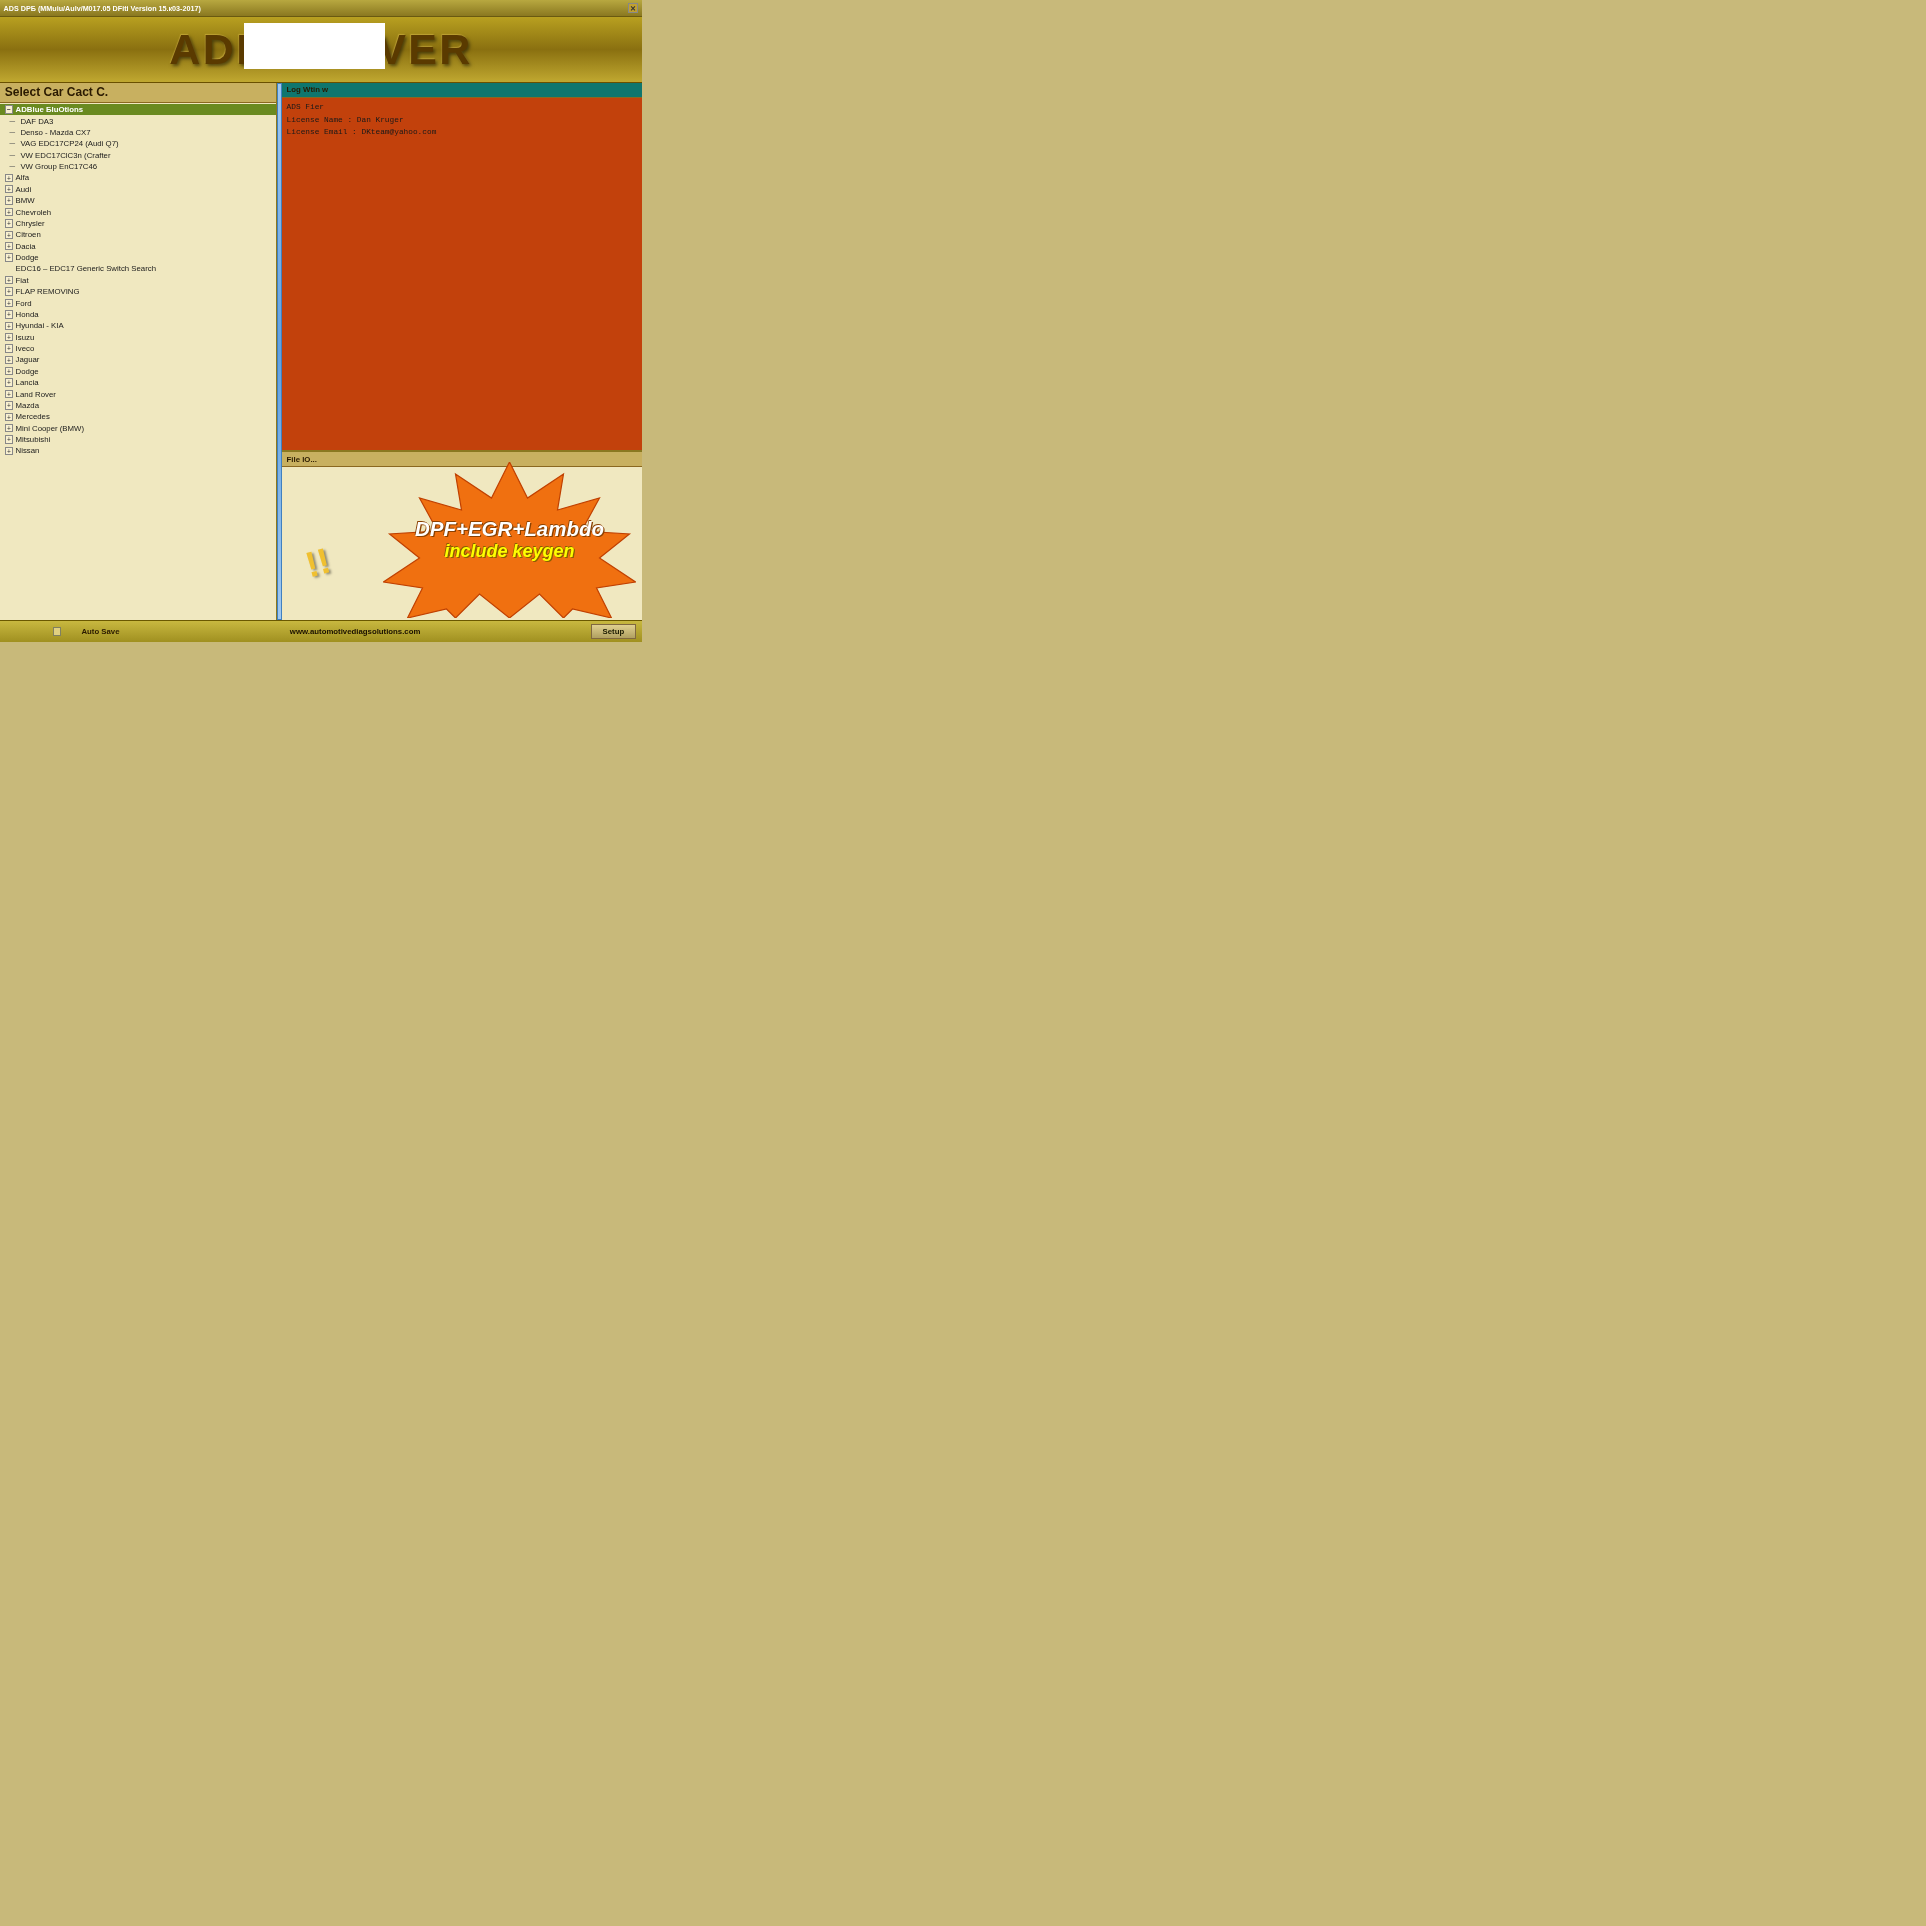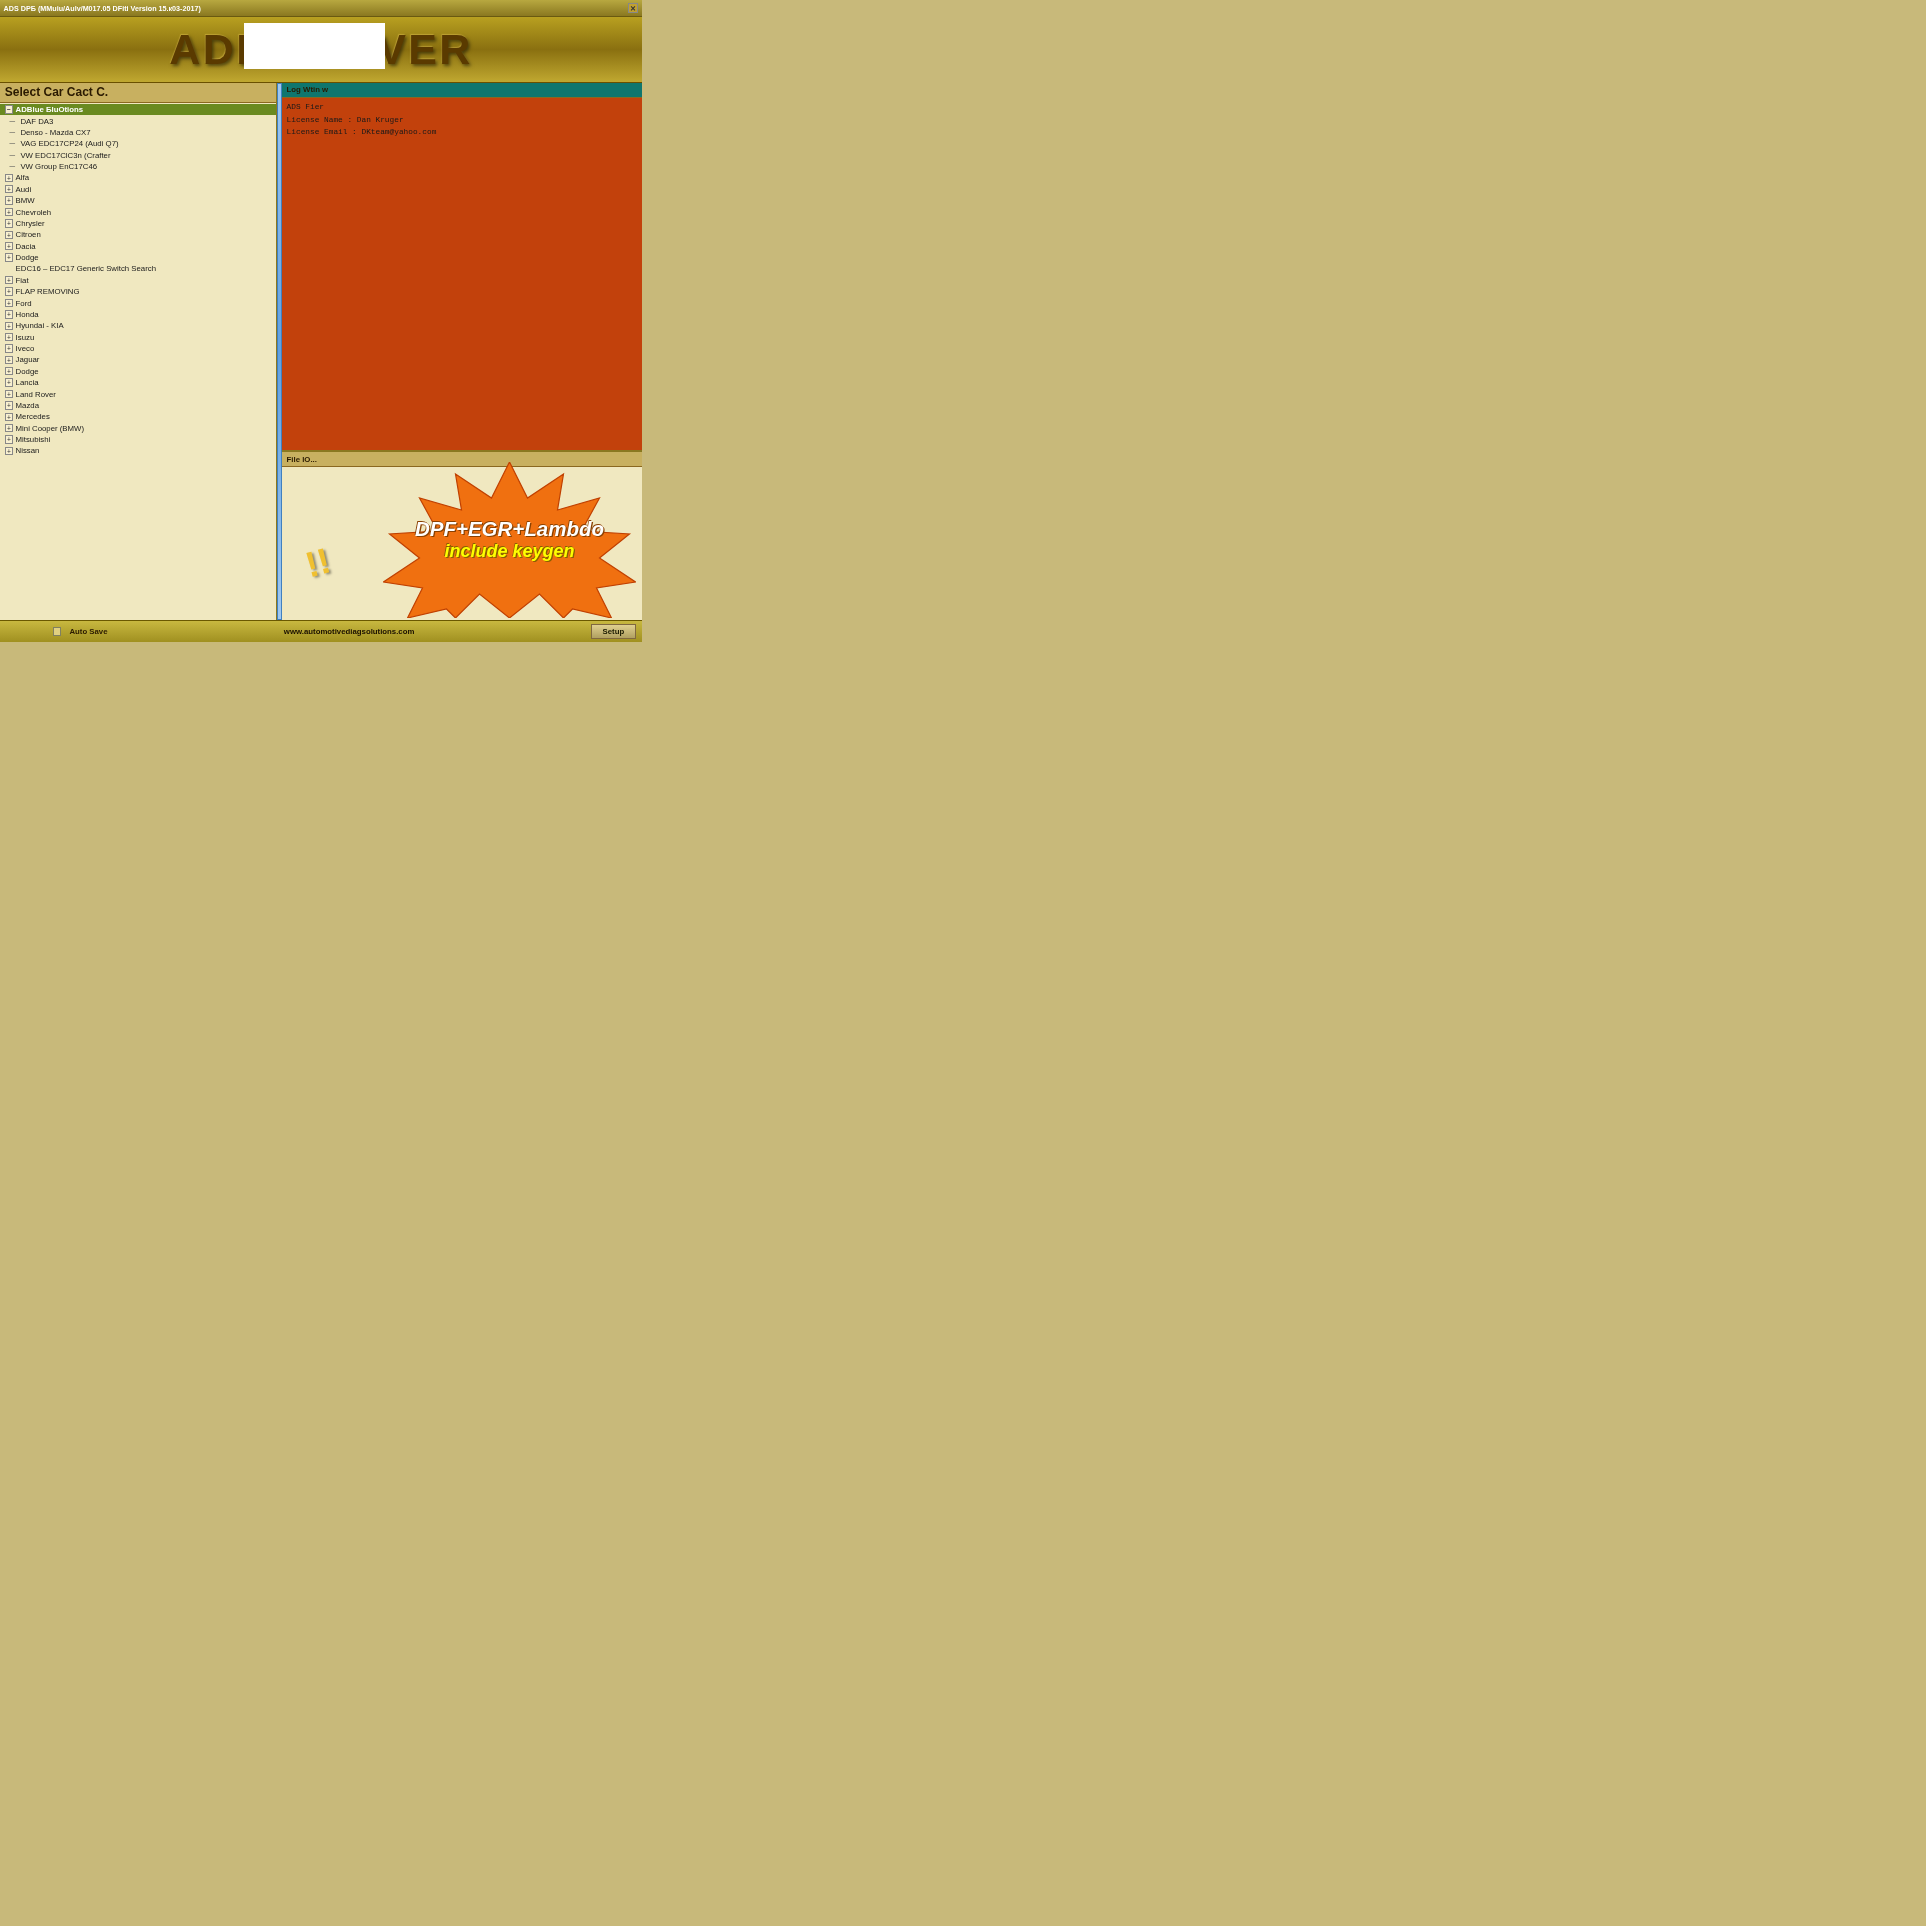--- a/index.html
+++ b/index.html
@@ -261,21 +261,21 @@
       background: linear-gradient(to bottom, #c8b840, #a09020);
       display: flex;
       align-items: center;
       justify-content: space-between;
       padding: 0 6px;
       border-top: 1.2px solid #6a5800;
     }
     .auto-save {
       display: flex;
       align-items: center;
-      gap: 8px;
+      gap: 20px;
       font-size: 7.8px;
       color: #2a1a00;
       font-weight: bold;
       padding-left: 47px;
     }
     .checkbox {
       width: 8.4px;
       height: 8.4px;
       background: #e0d080;
       border: 0.6px solid #808060;

